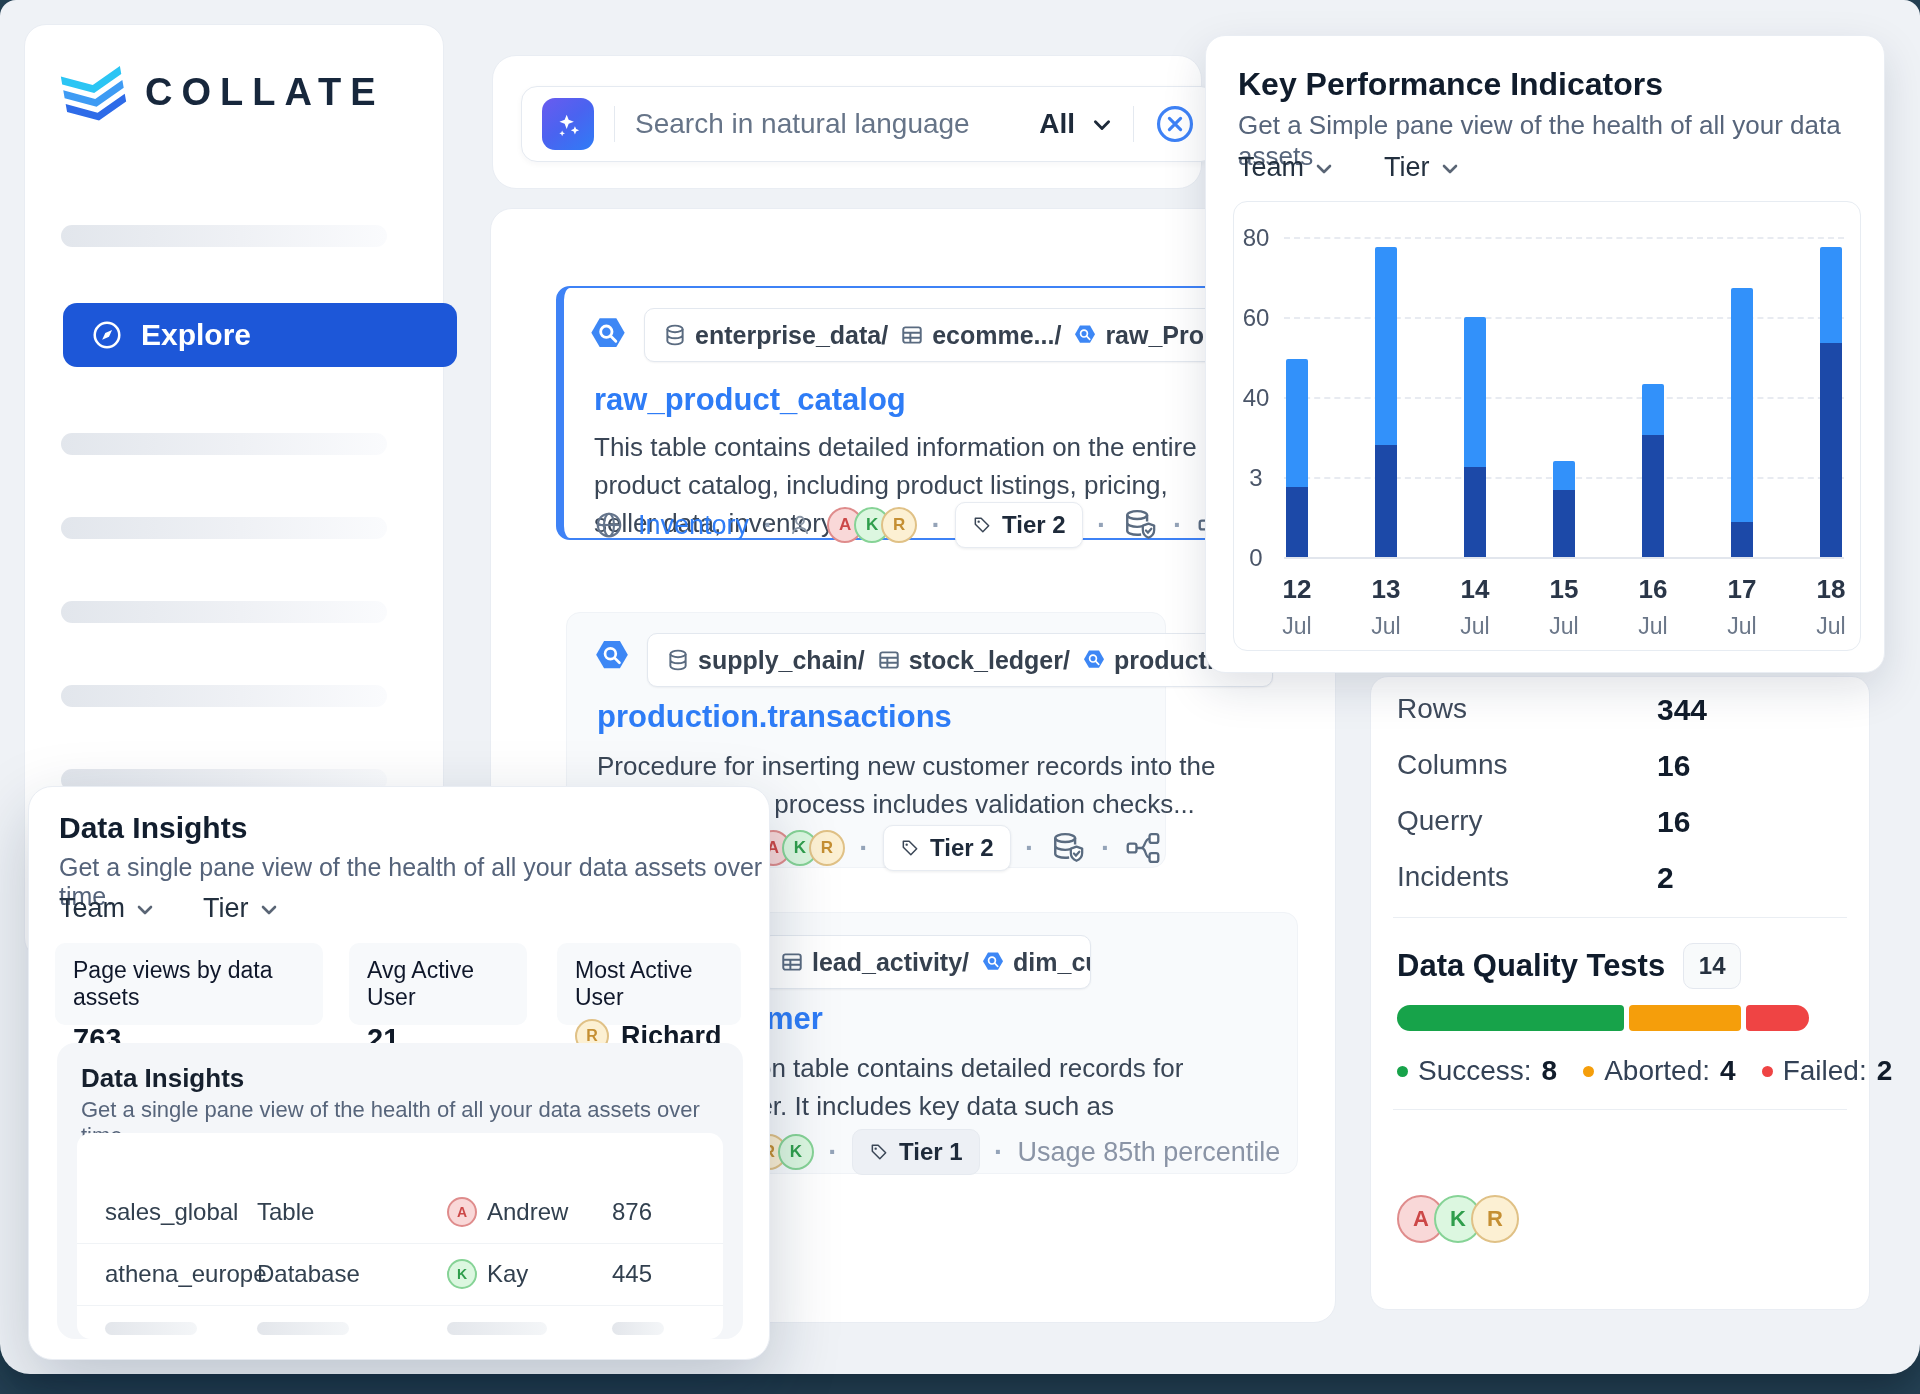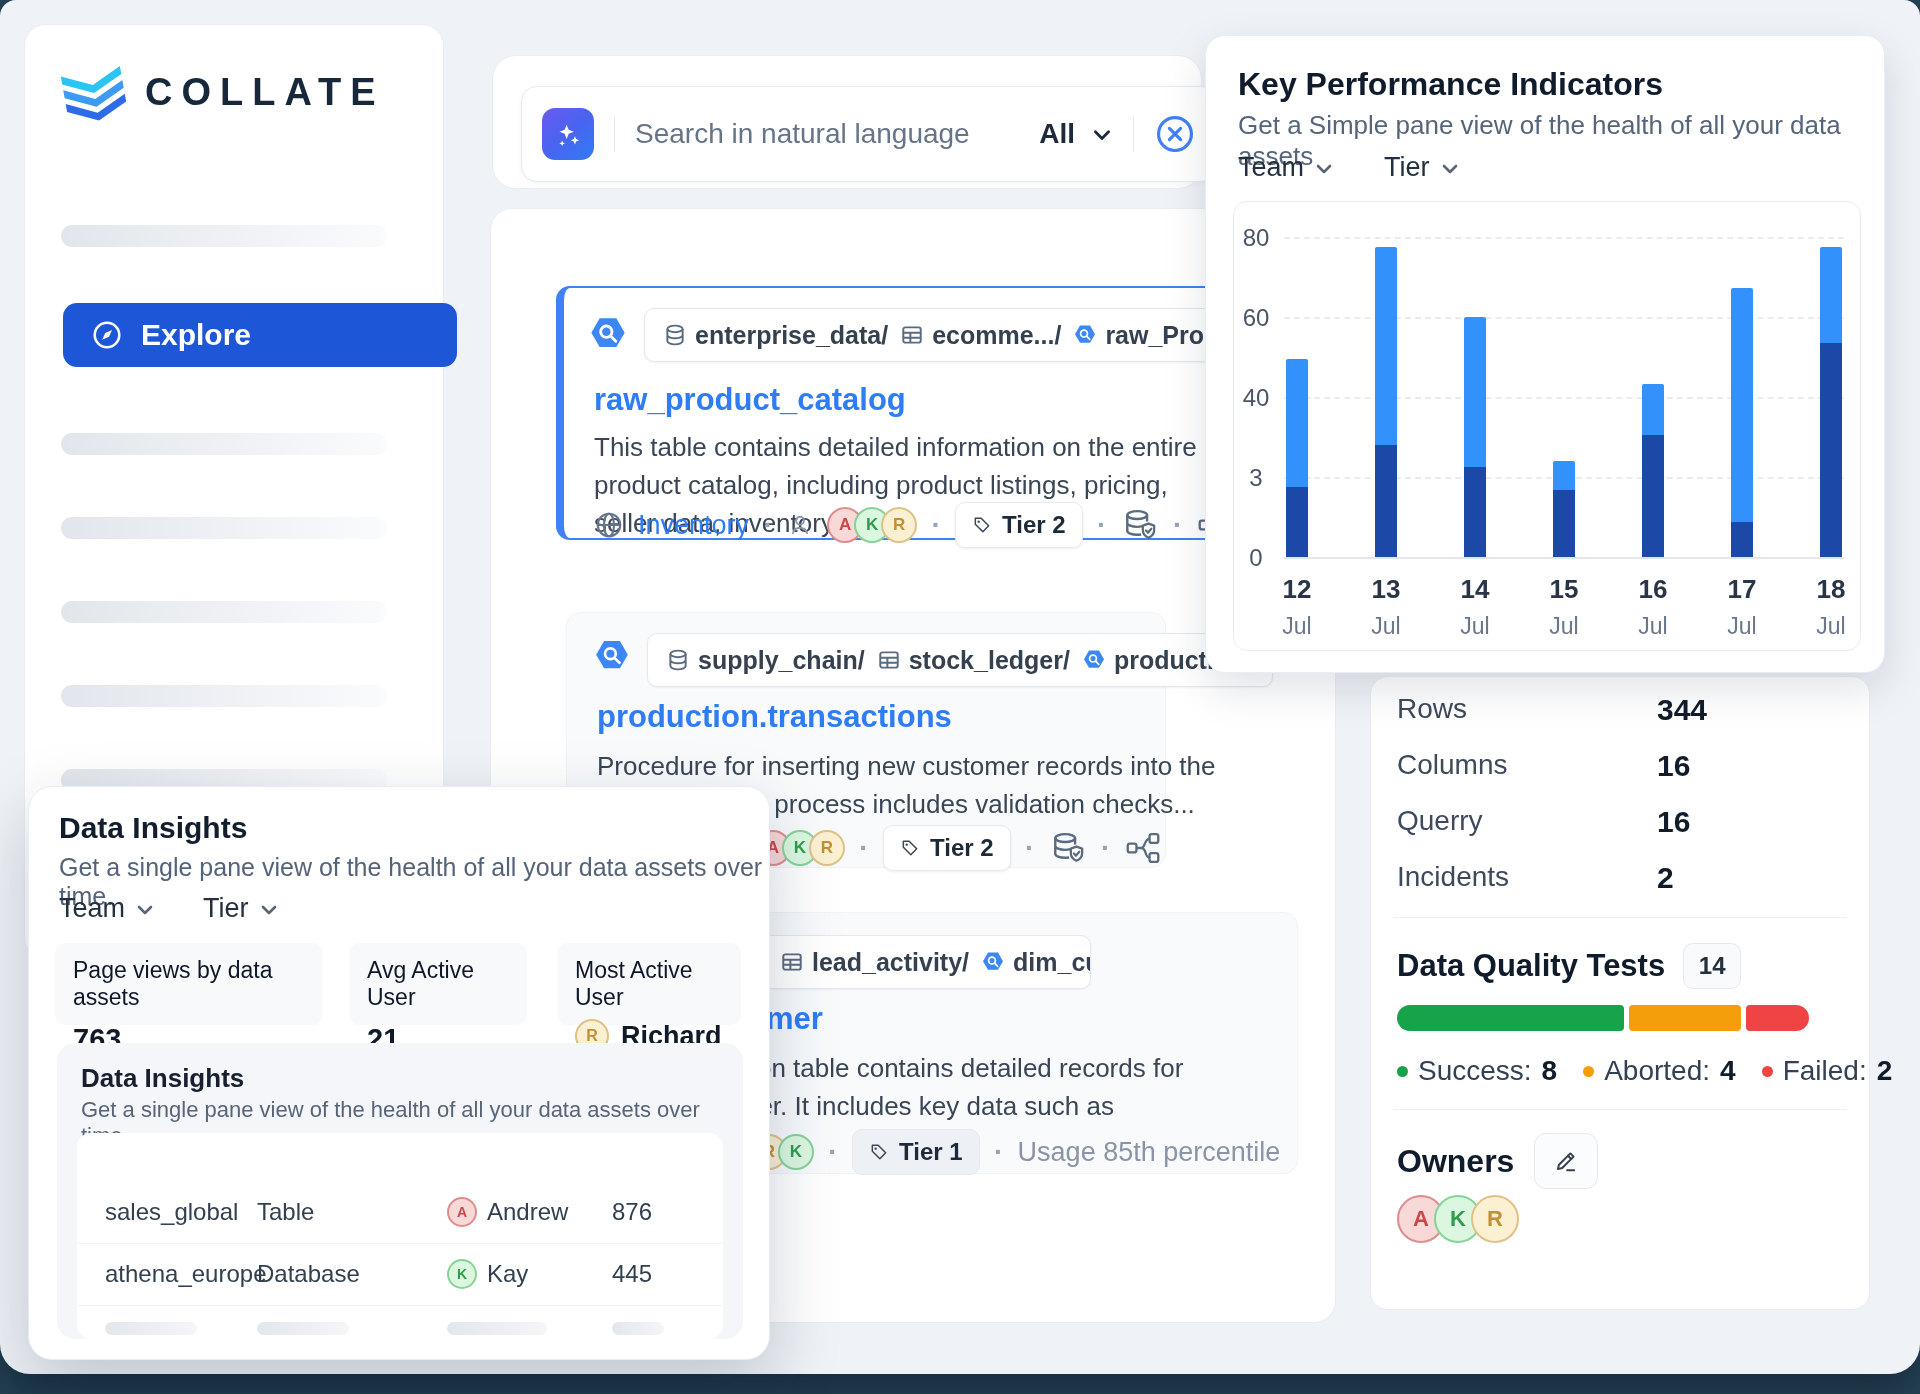--- a/index.html
+++ b/index.html
@@ -10,21 +10,21 @@
   .card{background:#fff;border:1px solid #E9EDF3;border-radius:22px;box-sizing:border-box;}
   .shadow-lg{box-shadow:0 26px 70px rgba(13,35,67,.22);}
   .shadow-md{box-shadow:0 16px 44px rgba(15,30,60,.13);}
 
   
   .logo-text{font-size:38px;font-weight:700;letter-spacing:9px;color:#17273C;}
   .skel{height:22px;border-radius:11px;background:linear-gradient(90deg,#E2E6EC 0%,#EFF1F5 55%,#FAFBFD 100%);}
   .explore-btn{display:flex;align-items:center;gap:18px;padding-left:28px;background:#1D57D8;border-radius:14px;color:#fff;font-size:30px;font-weight:700;cursor:pointer;}
 
   
-  .search-row{display:flex;align-items:center;gap:20px;border:1px solid #E5EAF1;border-radius:16px;background:#fff;padding:10px 20px;box-shadow:0 2px 6px rgba(16,24,40,.04);}
+  .search-row{display:flex;align-items:center;gap:20px;border:1px solid #E5EAF1;border-radius:16px;background:#fff;padding:0 20px;box-shadow:0 2px 6px rgba(16,24,40,.04);}
   .spark-tile{width:52px;height:52px;border-radius:13px;background:linear-gradient(140deg,#6A5BEF 0%,#4A63F0 48%,#2F7CF6 100%);display:flex;align-items:center;justify-content:center;flex:0 0 auto;}
   .vdiv{width:1px;height:36px;background:#E4E9F0;flex:0 0 auto;}
   .ph-text{font-size:28px;color:#667488;}
   .scope{font-size:28px;color:#1E2A3A;font-weight:600;display:flex;align-items:center;gap:16px;cursor:pointer;}
 
   
   .h-title{font-size:32px;font-weight:700;color:#101C2C;}
   .h-sub{font-size:26px;color:#57657B;}
   .filter{display:flex;align-items:center;gap:10px;font-size:27px;color:#23303F;cursor:pointer;}
   .chev{flex:0 0 auto;}
@@ -395,29 +395,20 @@
         <span class="leg-val">4</span>
       </span>
       <span class="leg-item">
         <span class="leg-dot" style="background:#EF4444"></span>
         <span>Failed:</span>
         <span class="leg-val">2</span>
       </span>
     </div>
     <div class="hdiv" style="top:432px;"></div>
 
-    <div class="abs" style="left:26px;top:456px;display:flex;align-items:center;gap:20px;">
-      <span class="h-title">Owners</span>
-      <span class="icon-btn">
-        <svg width="26" height="26" viewBox="0 0 24 24">
-          <path d="M4.5 19.5l1-4L16 5l3 3L8.5 18.5z" fill="none" stroke="#33404F" stroke-width="1.8" stroke-linejoin="round"></path>
-          <path d="M13.8 7.2l3 3M13 20.5h6.5" stroke="#33404F" stroke-width="1.8" stroke-linecap="round"></path>
-        </svg>
-      </span>
-    </div>
     <div class="abs" style="left:26px;top:518px;display:flex;">
       <span class="av lg av-a">A</span>
       <span class="av lg av-k">K</span>
       <span class="av lg av-r">R</span>
     </div>
   </div>
 
   <div class="abs card shadow-md" style="left:1205px;top:35px;width:680px;height:638px;border-radius:20px;z-index:5;">
     <div class="abs h-sub" style="left:32px;top:74px;">Get a Simple pane view of the health of all your data assets</div>
     <div class="abs h-title" style="left:32px;top:30px;">Key Performance Indicators</div>

